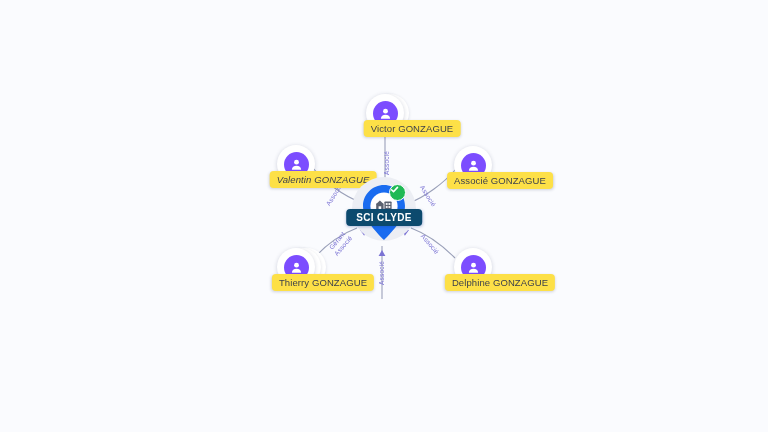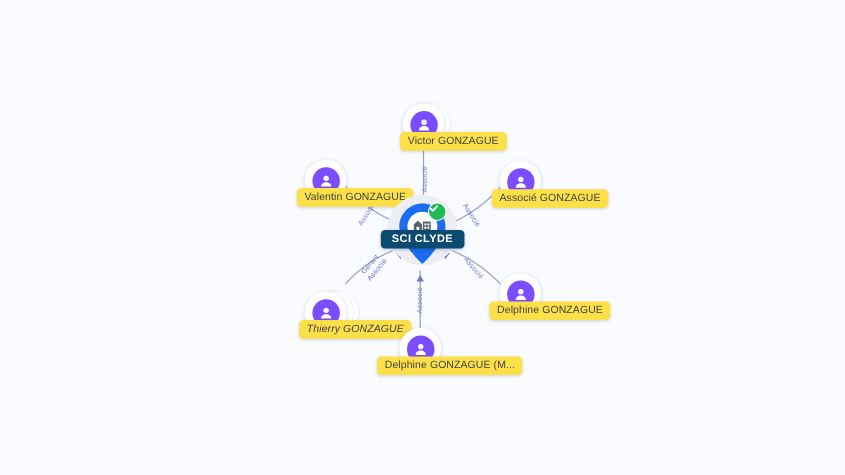--- a/index.html
+++ b/index.html
@@ -126,21 +126,21 @@
           <svg width="15" height="15" viewBox="0 0 24 24" fill="#ffffff">
             <circle cx="12" cy="8.2" r="3.9"></circle>
             <path d="M4.6 20.2c0-4.1 3.3-6.4 7.4-6.4s7.4 2.3 7.4 6.4z"></path>
           </svg>
         </div>
       </div>
     </div>
     <div class="nlabel" style="top:26px;">Victor GONZAGUE</div>
   </div>
 
-  <div class="node" style="left:296px;top:164px;">
+  <div class="node" style="left:296px;top:164px;font-style:italic;">
     <div class="circle-wrap">
       <div class="disc">
         <div class="avatar">
           <svg width="15" height="15" viewBox="0 0 24 24" fill="#ffffff">
             <circle cx="12" cy="8.2" r="3.9"></circle>
             <path d="M4.6 20.2c0-4.1 3.3-6.4 7.4-6.4s7.4 2.3 7.4 6.4z"></path>
           </svg>
         </div>
       </div>
     </div>
@@ -154,21 +154,21 @@
           <svg width="15" height="15" viewBox="0 0 24 24" fill="#ffffff">
             <circle cx="12" cy="8.2" r="3.9"></circle>
             <path d="M4.6 20.2c0-4.1 3.3-6.4 7.4-6.4s7.4 2.3 7.4 6.4z"></path>
           </svg>
         </div>
       </div>
     </div>
     <div class="nlabel" style="top:26px;">Associé GONZAGUE</div>
   </div>
 
-  <div class="node" style="left:296px;top:284px;font-style:italic;">
+  <div class="node" style="left:296px;top:267px;">
     <div class="circle-wrap">
       <div class="stack" style="left:11px;"></div>
       <div class="stack" style="left:6px;"></div>
       <div class="disc">
         <div class="avatar">
           <svg width="15" height="15" viewBox="0 0 24 24" fill="#ffffff">
             <circle cx="12" cy="8.2" r="3.9"></circle>
             <path d="M4.6 20.2c0-4.1 3.3-6.4 7.4-6.4s7.4 2.3 7.4 6.4z"></path>
           </svg>
         </div>
@@ -184,33 +184,20 @@
           <svg width="15" height="15" viewBox="0 0 24 24" fill="#ffffff">
             <circle cx="12" cy="8.2" r="3.9"></circle>
             <path d="M4.6 20.2c0-4.1 3.3-6.4 7.4-6.4s7.4 2.3 7.4 6.4z"></path>
           </svg>
         </div>
       </div>
     </div>
     <div class="nlabel" style="top:26px;">Delphine GONZAGUE</div>
   </div>
 
-  <div class="node" style="left:382px;top:317px;">
-    <div class="circle-wrap">
-      <div class="disc">
-        <div class="avatar">
-          <svg width="15" height="15" viewBox="0 0 24 24" fill="#ffffff">
-            <circle cx="12" cy="8.2" r="3.9"></circle>
-            <path d="M4.6 20.2c0-4.1 3.3-6.4 7.4-6.4s7.4 2.3 7.4 6.4z"></path>
-          </svg>
-        </div>
-      </div>
-    </div>
-    <div class="nlabel" style="top:26px;">Delphine GONZAGUE (M...</div>
-  </div>
 
   <div id="company-node" style="left:384px;top:214px;">
     <div class="halo"></div>
     <div class="pin-wrap">
       <svg width="52" height="62" viewBox="0 0 52 62" xmlns="http://www.w3.org/2000/svg">
         <path d="M26 2 C14.4 2 5 11.4 5 23 C5 36.5 21 52 26 57 C31 52 47 36.5 47 23 C47 11.4 37.6 2 26 2 Z" fill="#1a6cf0"></path>
         <circle cx="26" cy="23" r="13.6" fill="#ffffff"></circle>
         <g fill="#5b6270">
           <rect x="18.2" y="20.6" width="7.4" height="8.2" rx="0.6"></rect>
           <path d="M18.2 20.9 L21.9 17.6 L25.6 20.9 Z"></path>

